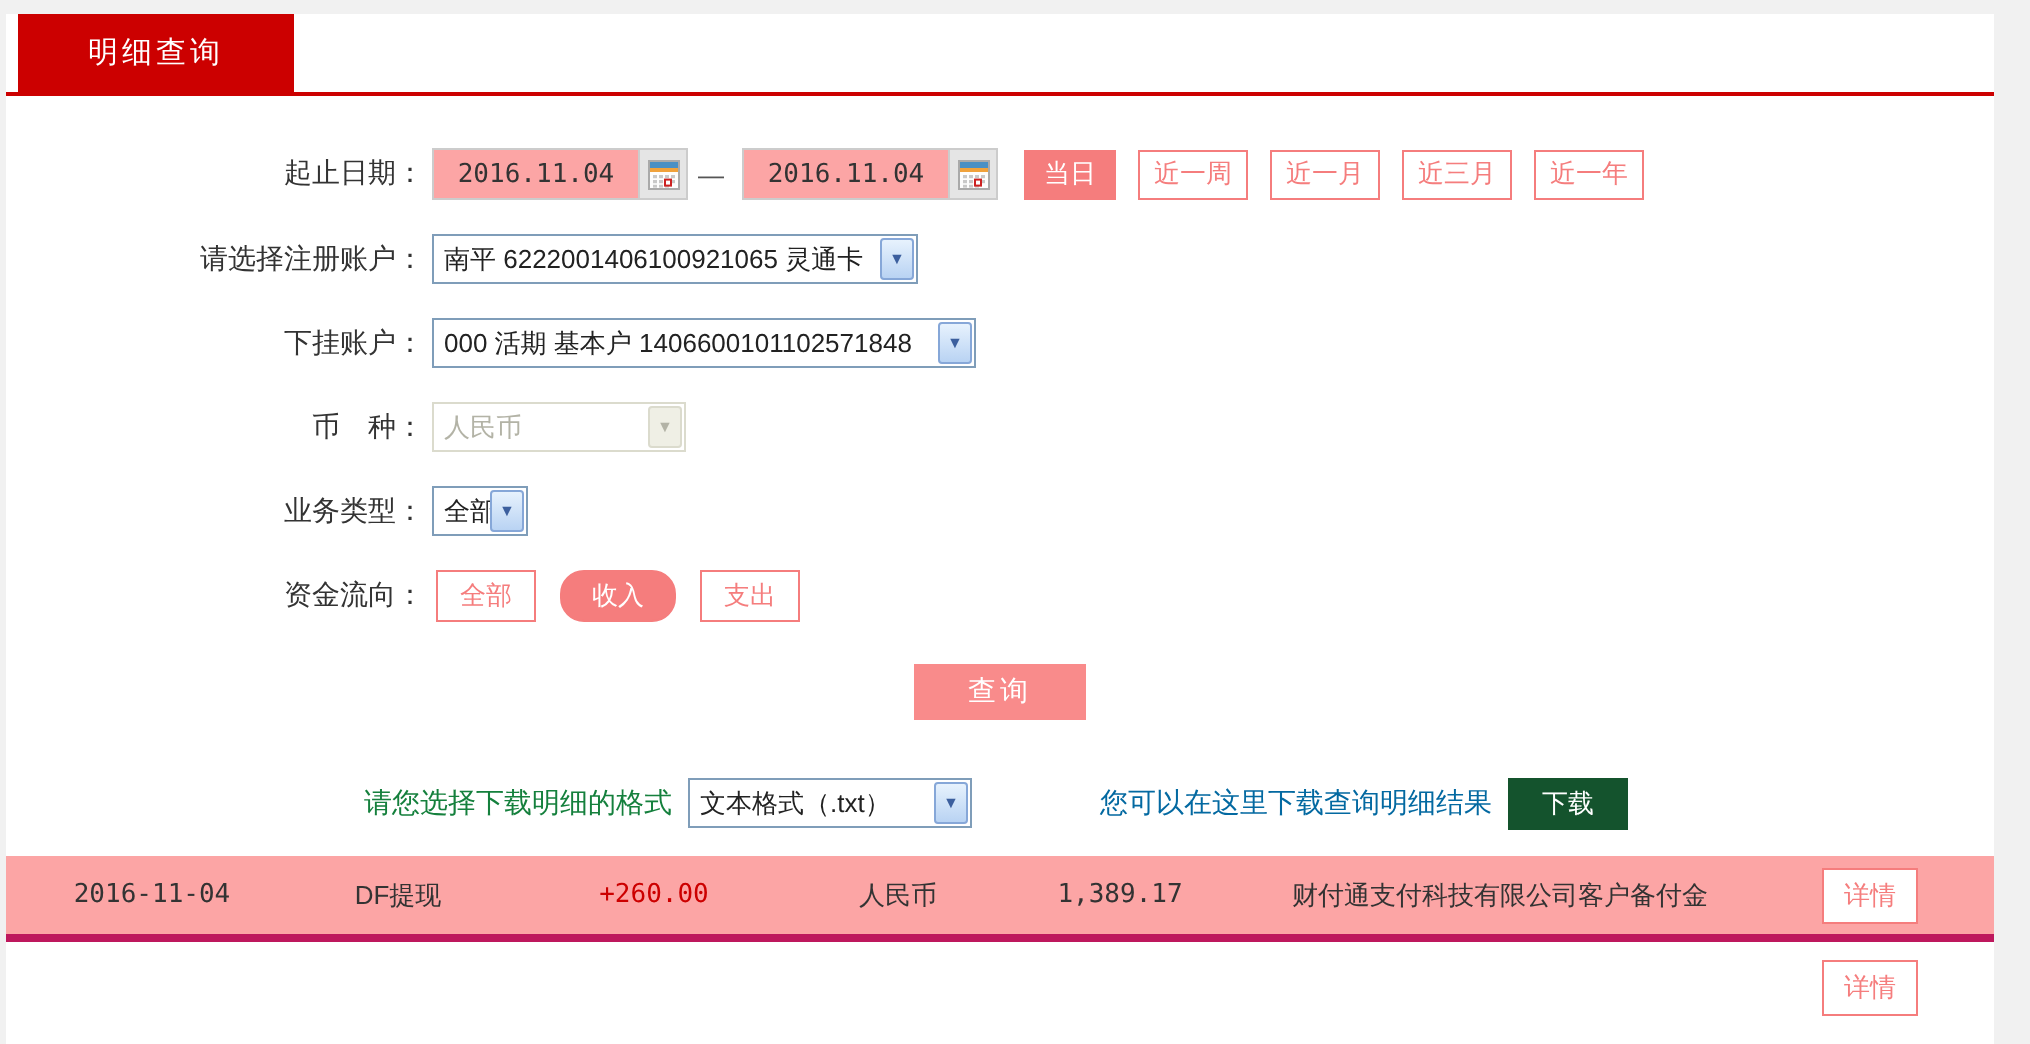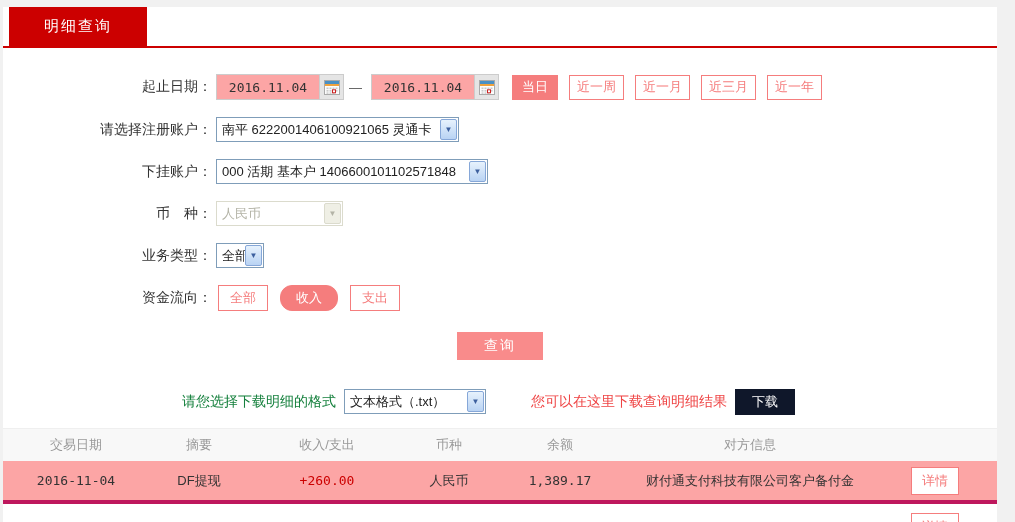--- a/index.html
+++ b/index.html
@@ -78,23 +78,23 @@
   .qrow { display:flex; justify-content:center; margin-top:21px; }
   .querybtn {
     width:86px; height:28px; background:#f98b8b; color:#fff; font-size:14px;
     border:0; display:flex; align-items:center; justify-content:center;
     letter-spacing:2px; cursor:pointer;
   }
   
   .dlrow { display:flex; align-items:center; margin-top:28px; padding-left:179px; height:27px; }
   .dlrow .dlabel { font-size:14px; color:#15803d; }
   .dlrow .xpsel { margin-left:8px; }
-  .dlrow .hint { margin-left:45px; font-size:14px; color:#ef4444; }
+  .dlrow .hint { margin-left:64px; font-size:14px; color:#0369a1; }
   .dlbtn {
-    margin-left:8px; width:60px; height:26px; background:#0f172a; color:#fff;
+    margin-left:8px; width:60px; height:26px; background:#14532d; color:#fff;
     border:0; font-size:13px; display:flex; align-items:center; justify-content:center;
     cursor:pointer;
   }
   
   .table { margin-top:13px; }
   .trow { display:flex; align-items:center; }
   .thead { background:#f8f8f8; height:33px; color:#999; font-size:13px; border-top:1px solid #efefef; }
   .tbody-row { height:43px; font-size:13px; border-bottom:4px solid #be185d; background:#fca5a5; }
   .cell { text-align:center; }
   .c1 { width:146px; } .c2 { width:100px; } .c3 { width:156px; }
@@ -228,29 +228,20 @@
         <div class="xpsel w-fmt">
           <span class="val">文本格式（.txt）</span>
           <span class="arrowbtn">▼</span>
         </div>
         <span class="hint">您可以在这里下载查询明细结果</span>
         <button class="dlbtn">下载</button>
       </div>
     </div>
 
     <div class="table">
-      <div class="trow thead">
-        <div class="cell c1">交易日期</div>
-        <div class="cell c2">摘要</div>
-        <div class="cell c3">收入/支出</div>
-        <div class="cell c4">币种</div>
-        <div class="cell c5">余额</div>
-        <div class="cell c6">对方信息</div>
-        <div class="cell c7"></div>
-      </div>
 
       <div class="trow tbody-row">
         <div class="cell c1 mono">2016-11-04</div>
         <div class="cell c2">DF提现</div>
         <div class="cell c3 amount">+260.00</div>
         <div class="cell c4">人民币</div>
         <div class="cell c5 mono">1,389.17</div>
         <div class="cell c6">财付通支付科技有限公司客户备付金</div>
         <div class="cell c7">
           <button class="detailbtn">详情</button>

